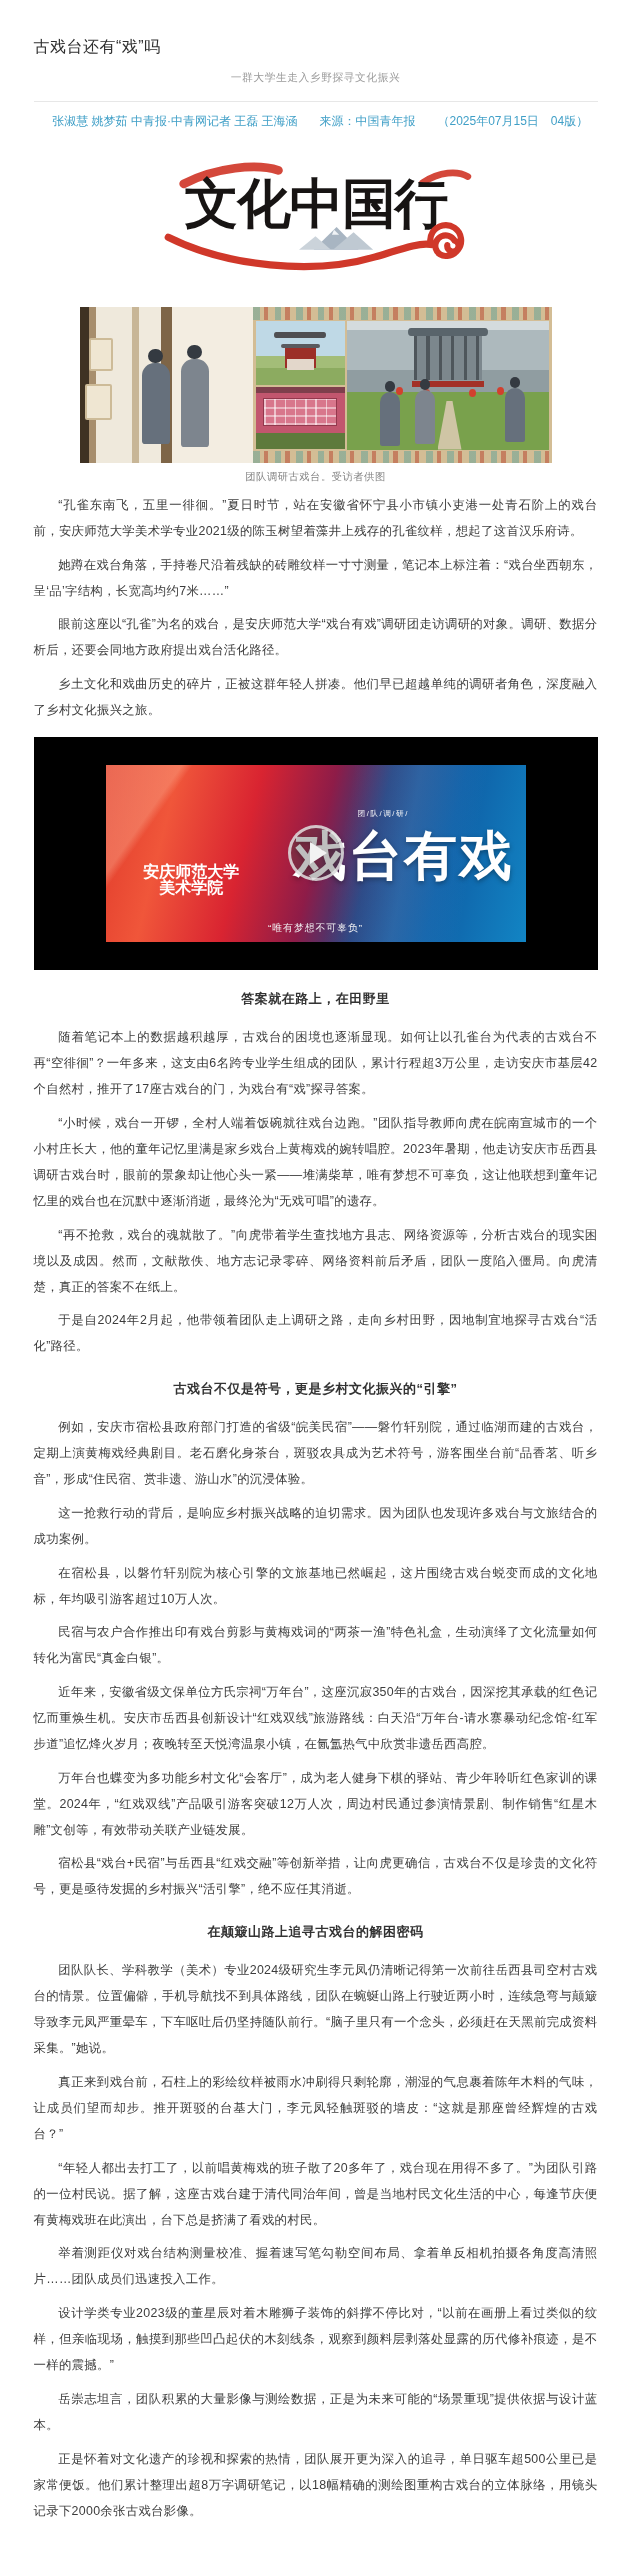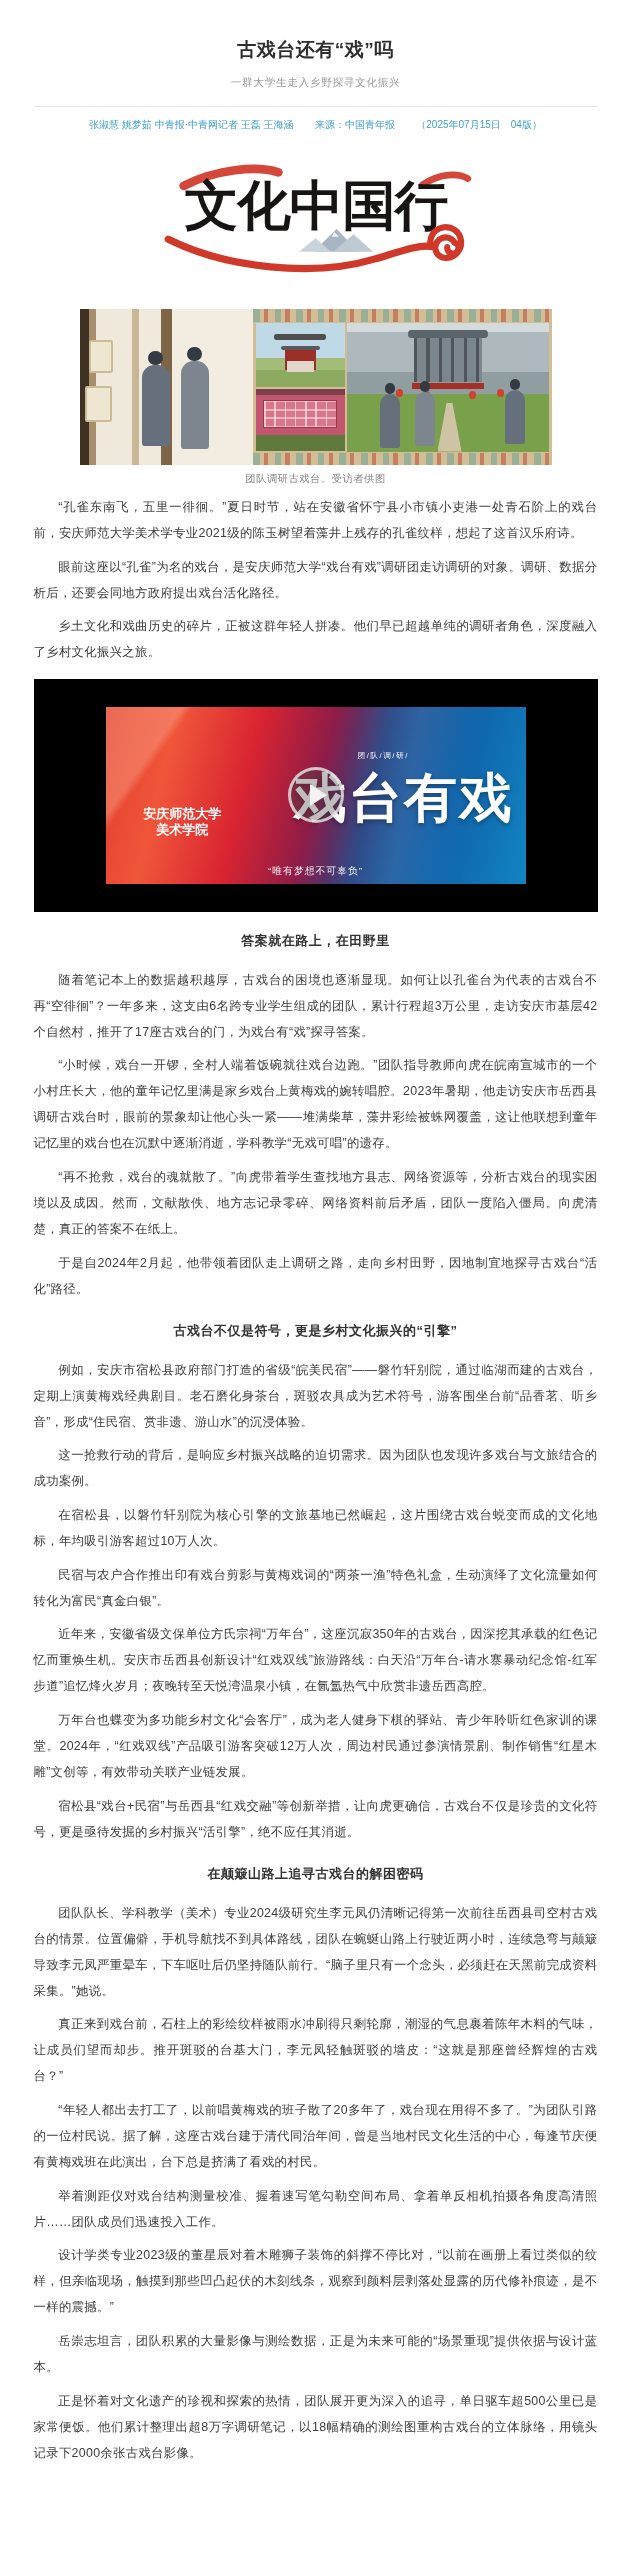--- a/index.html
+++ b/index.html
@@ -2,24 +2,24 @@
 <html style="font-size:8.2px"><head>
 <meta charset="utf-8">
 <style>
   * { margin:0; padding:0; box-sizing:border-box; }
   html,body { background:#ffffff; }
   body { font-family:"Liberation Sans", sans-serif; }
   .page { width:631px; min-height:3363px; margin:0 auto; background:#fff; }
   .content { width:564px; margin:0 auto; }
 
   
-  .article-title { padding-top:37px; text-align:center; font-size:19px; font-weight:bold; color:#2f2f2f; letter-spacing:0.5px; }
+  .article-title { padding-top:37px; font-size:16px; font-weight:normal; color:#2f2f2f; letter-spacing:0.5px; }
   .article-subtitle { margin-top:13.4px; text-align:center; font-size:10.8px; color:#9b9b9b; letter-spacing:0.5px; }
   .divider { margin-top:15.5px; border:none; border-top:0.5px solid #e7e7e7; height:0; }
-  .byline { margin-top:11.3px; text-align:center; font-size:10px; color:#3f9fc7; }
+  .byline { margin-top:11.3px; text-align:right; font-size:12px; color:#3f9fc7; }
   .byline span { margin:0 9.3px; }
 
   
   .banner { width:314px; height:121px; margin:26px auto 0; position:relative; }
   .banner svg { width:100%; height:100%; display:block; }
   .banner-text { font-family:"Liberation Serif", serif; font-weight:bold; fill:#171413; }
 
   
   .collage { width:472px; height:156px; margin:30px auto 0; position:relative; background:#d3bd95; overflow:hidden; }
   .collage-strip { position:absolute; left:173px; right:0; height:12.4px;
@@ -62,21 +62,21 @@
   .body-para { font-size:12.4px; color:#3c3c3c; line-height:26px; text-align:justify; text-indent:2em; margin:7.7px 0; letter-spacing:0.3px; }
   .section-heading { font-size:13px; color:#333; font-weight:bold; text-align:center; line-height:26px; margin:16.5px 0 12.4px; letter-spacing:0.5px; }
 
   
   .video-block { width:564px; height:233px; margin:13.4px 0; background:#000; display:flex; align-items:center; justify-content:center; }
   .video-poster { position:relative; width:420px; height:177px; cursor:pointer;
      background:linear-gradient(104deg,#e03a2a 0%,#f0563a 16%,#d92431 34%,#8e1c48 50%,#28417e 62%,#0f5fa6 78%,#1285c4 100%); }
   .video-poster::after { content:""; position:absolute; inset:0;
      background:linear-gradient(125deg,rgba(255,190,160,.35) 8% 14%,transparent 16%),
                 linear-gradient(100deg,transparent 55%,rgba(120,200,255,.18) 70%,transparent 85%); }
-  .v-school { position:absolute; left:9%; top:56%; text-align:center; color:#fff; font-size:13px; line-height:16px; font-weight:bold; z-index:2; }
+  .v-school { position:absolute; left:9%; top:56%; text-align:center; color:#fff; font-size:16px; line-height:16px; font-weight:bold; z-index:2; }
   .v-tag { position:absolute; left:60%; top:25%; color:#f3f5f8; font-size:7.7px; letter-spacing:1.5px; z-index:2; }
   .v-title { position:absolute; right:11.3px; top:52%; transform:translateY(-50%); color:#fff; font-size:53px; font-weight:bold;
      font-family:Liberation Serif, serif; letter-spacing:2.1px; z-index:1; text-shadow:0 1.5px 5.2px rgba(0,0,0,.35); }
   .v-slogan { position:absolute; left:0; right:0; bottom:6.2px; text-align:center; color:#f2f3f5; font-size:9.8px; letter-spacing:1px; z-index:2; }
   .play-btn { position:absolute; left:50%; top:50%; transform:translate(-50%,-50%); width:56px; height:56px; border-radius:50%;
      border:3.1px solid rgba(235,235,235,.8); background:rgba(70,70,70,.35); z-index:3; display:flex; align-items:center; justify-content:center; }
   .play-tri { width:0; height:0; border-left:17.5px solid #f2f2f2; border-top:11.3px solid transparent; border-bottom:11.3px solid transparent; margin-left:5.2px; }
 </style>
 </head>
 <body>
@@ -138,20 +138,21 @@
         <div class="path-walk"></div>
         <div class="figure fig-r" style="left:33px;top:71px;"></div>
         <div class="figure fig-r fig-2" style="left:68px;top:69px;"></div>
         <div class="figure fig-r" style="left:158px;top:67px;"></div>
       </div>
     </div>
     <div class="photo-caption">团队调研古戏台。受访者供图</div>
 
     <div class="article-body">
         <p class="body-para">“孔雀东南飞，五里一徘徊。”夏日时节，站在安徽省怀宁县小市镇小吏港一处青石阶上的戏台前，安庆师范大学美术学专业2021级的陈玉树望着藻井上残存的孔雀纹样，想起了这首汉乐府诗。</p>
+        <p class="body-para">她蹲在戏台角落，手持卷尺沿着残缺的砖雕纹样一寸寸测量，笔记本上标注着：“戏台坐西朝东，呈‘品’字结构，长宽高均约7米……”</p>
         <p class="body-para">眼前这座以“孔雀”为名的戏台，是安庆师范大学“戏台有戏”调研团走访调研的对象。调研、数据分析后，还要会同地方政府提出戏台活化路径。</p>
         <p class="body-para">乡土文化和戏曲历史的碎片，正被这群年轻人拼凑。他们早已超越单纯的调研者角色，深度融入了乡村文化振兴之旅。</p>
       </div>
 
     <div class="video-block">
       <div class="video-poster">
         <div class="v-school">
           <div>安庆师范大学</div>
           <div>美术学院</div>
         </div>
@@ -160,21 +161,21 @@
         <div class="v-slogan">“唯有梦想不可辜负”</div>
         <div class="play-btn">
           <div class="play-tri"></div>
         </div>
       </div>
     </div>
 
     <div class="article-body">
         <h2 class="section-heading">答案就在路上，在田野里</h2>
         <p class="body-para">随着笔记本上的数据越积越厚，古戏台的困境也逐渐显现。如何让以孔雀台为代表的古戏台不再“空徘徊”？一年多来，这支由6名跨专业学生组成的团队，累计行程超3万公里，走访安庆市基层42个自然村，推开了17座古戏台的门，为戏台有“戏”探寻答案。</p>
-        <p class="body-para">“小时候，戏台一开锣，全村人端着饭碗就往戏台边跑。”团队指导教师向虎在皖南宣城市的一个小村庄长大，他的童年记忆里满是家乡戏台上黄梅戏的婉转唱腔。2023年暑期，他走访安庆市岳西县调研古戏台时，眼前的景象却让他心头一紧——堆满柴草，藻井彩绘被蛛网覆盖，这让他联想到童年记忆里的戏台也在沉默中逐渐消逝，学科教学“无戏可唱”的遗存。</p>
+        <p class="body-para">“小时候，戏台一开锣，全村人端着饭碗就往戏台边跑。”团队指导教师向虎在皖南宣城市的一个小村庄长大，他的童年记忆里满是家乡戏台上黄梅戏的婉转唱腔。2023年暑期，他走访安庆市岳西县调研古戏台时，眼前的景象却让他心头一紧——堆满柴草，唯有梦想不可辜负，这让他联想到童年记忆里的戏台也在沉默中逐渐消逝，最终沦为“无戏可唱”的遗存。</p>
         <p class="body-para">“再不抢救，戏台的魂就散了。”向虎带着学生查找地方县志、网络资源等，分析古戏台的现实困境以及成因。然而，文献散佚、地方志记录零碎、网络资料前后矛盾，团队一度陷入僵局。向虎清楚，真正的答案不在纸上。</p>
         <p class="body-para">于是自2024年2月起，他带领着团队走上调研之路，走向乡村田野，因地制宜地探寻古戏台“活化”路径。</p>
         <h2 class="section-heading">古戏台不仅是符号，更是乡村文化振兴的“引擎”</h2>
         <p class="body-para">例如，安庆市宿松县政府部门打造的省级“皖美民宿”——磐竹轩别院，通过临湖而建的古戏台，定期上演黄梅戏经典剧目。老石磨化身茶台，斑驳农具成为艺术符号，游客围坐台前“品香茗、听乡音”，形成“住民宿、赏非遗、游山水”的沉浸体验。</p>
         <p class="body-para">这一抢救行动的背后，是响应乡村振兴战略的迫切需求。因为团队也发现许多戏台与文旅结合的成功案例。</p>
         <p class="body-para">在宿松县，以磐竹轩别院为核心引擎的文旅基地已然崛起，这片围绕古戏台蜕变而成的文化地标，年均吸引游客超过10万人次。</p>
         <p class="body-para">民宿与农户合作推出印有戏台剪影与黄梅戏词的“两茶一渔”特色礼盒，生动演绎了文化流量如何转化为富民“真金白银”。</p>
         <p class="body-para">近年来，安徽省级文保单位方氏宗祠“万年台”，这座沉寂350年的古戏台，因深挖其承载的红色记忆而重焕生机。安庆市岳西县创新设计“红戏双线”旅游路线：白天沿“万年台-请水寨暴动纪念馆-红军步道”追忆烽火岁月；夜晚转至天悦湾温泉小镇，在氤氲热气中欣赏非遗岳西高腔。</p>
         <p class="body-para">万年台也蝶变为多功能乡村文化“会客厅”，成为老人健身下棋的驿站、青少年聆听红色家训的课堂。2024年，“红戏双线”产品吸引游客突破12万人次，周边村民通过参演情景剧、制作销售“红星木雕”文创等，有效带动关联产业链发展。</p>
         <p class="body-para">宿松县“戏台+民宿”与岳西县“红戏交融”等创新举措，让向虎更确信，古戏台不仅是珍贵的文化符号，更是亟待发掘的乡村振兴“活引擎”，绝不应任其消逝。</p>

